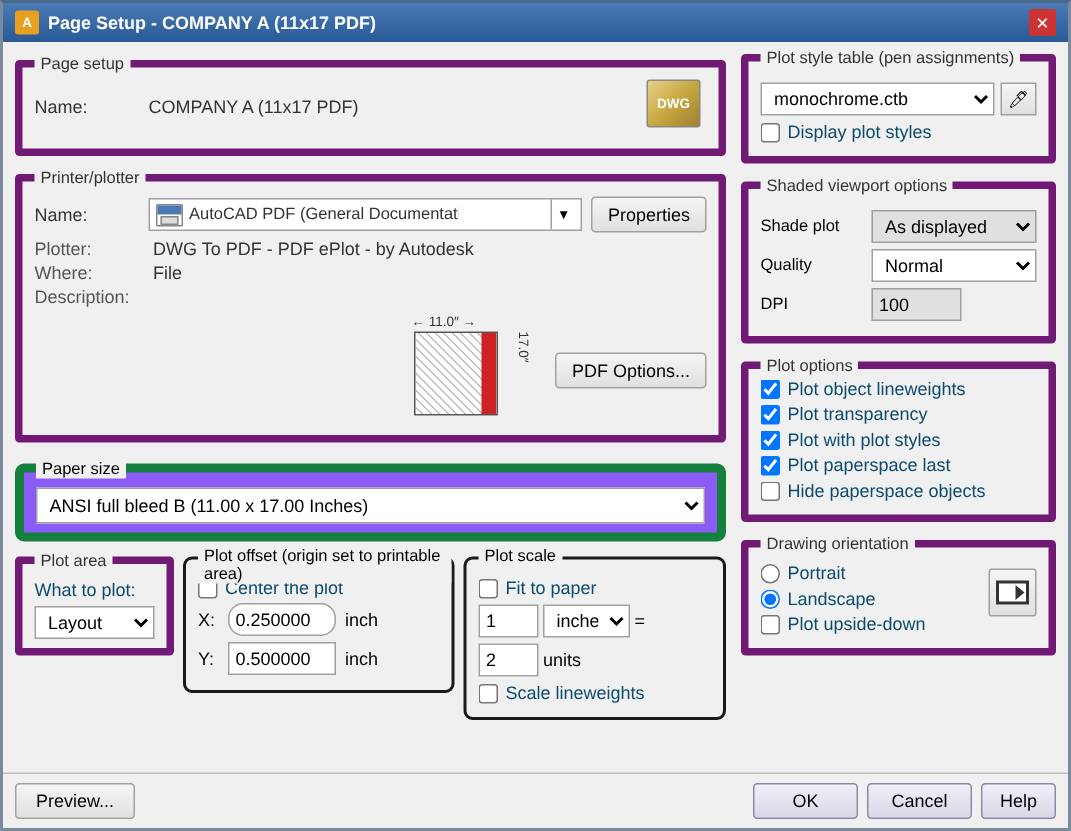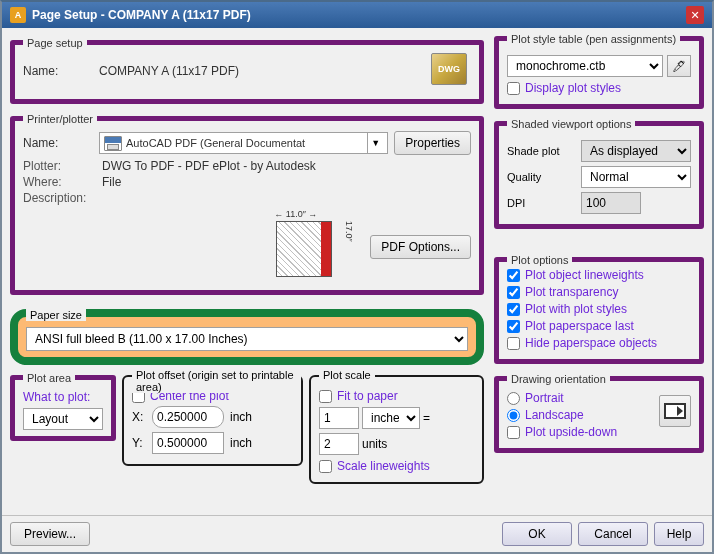--- a/index.html
+++ b/index.html
@@ -91,21 +91,21 @@
     .group-box-title {
       position: absolute;
       top: -8px;
       left: 8px;
       background: #f0f0f0;
       padding: 0 4px;
       font-size: 11px;
       color: #333;
     }
     
-    label { font-size: 12px; color: #6d28d9; }
+    label { font-size: 12px; color: #0c4a6e; }
     
     .field-row {
       display: flex;
       align-items: center;
       gap: 6px;
       margin-bottom: 4px;
     }
     
     .field-label {
       min-width: 70px;
@@ -288,25 +288,25 @@
     .offset-group-title {
       position: absolute;
       top: -8px;
       left: 8px;
       background: #f0f0f0;
       padding: 0 4px;
       font-size: 11px;
     }
 
     .paper-group {
-      border: 8px solid #15803d;
-      border-radius: 16px;
+      border: 6px solid #15803d;
+      border-radius: 6px;
       padding: 6px 8px;
       position: relative;
-      background: #fdba74;
+      background: #8b5cf6;
       margin-bottom: 4px;
     }
     
     .paper-group-title {
       position: absolute;
       top: -8px;
       left: 8px;
       background: #f0f0f0;
       padding: 0 4px;
       font-size: 11px;
@@ -500,21 +500,21 @@
             <option>Minimum</option>
             <option>Custom</option>
           </select>
         </div>
         <div class="field-row">
           <span style="min-width: 68px; font-size: 11px;">DPI</span>
           <input type="text" style="width: 60px; background: rgb(224, 224, 224);" value="100">
         </div>
       </div>
 
-      <div class="group-box" style="margin-top: 22px;">
+      <div class="group-box" style="margin-top: 6px;">
         <span class="group-box-title">Plot options</span>
         <div class="checkbox-row">
           <input type="checkbox" checked="" style="">
           <label>Plot object lineweights</label>
         </div>
         <div class="checkbox-row">
           <input type="checkbox" checked="" style="">
           <label>Plot transparency</label>
         </div>
         <div class="checkbox-row">

